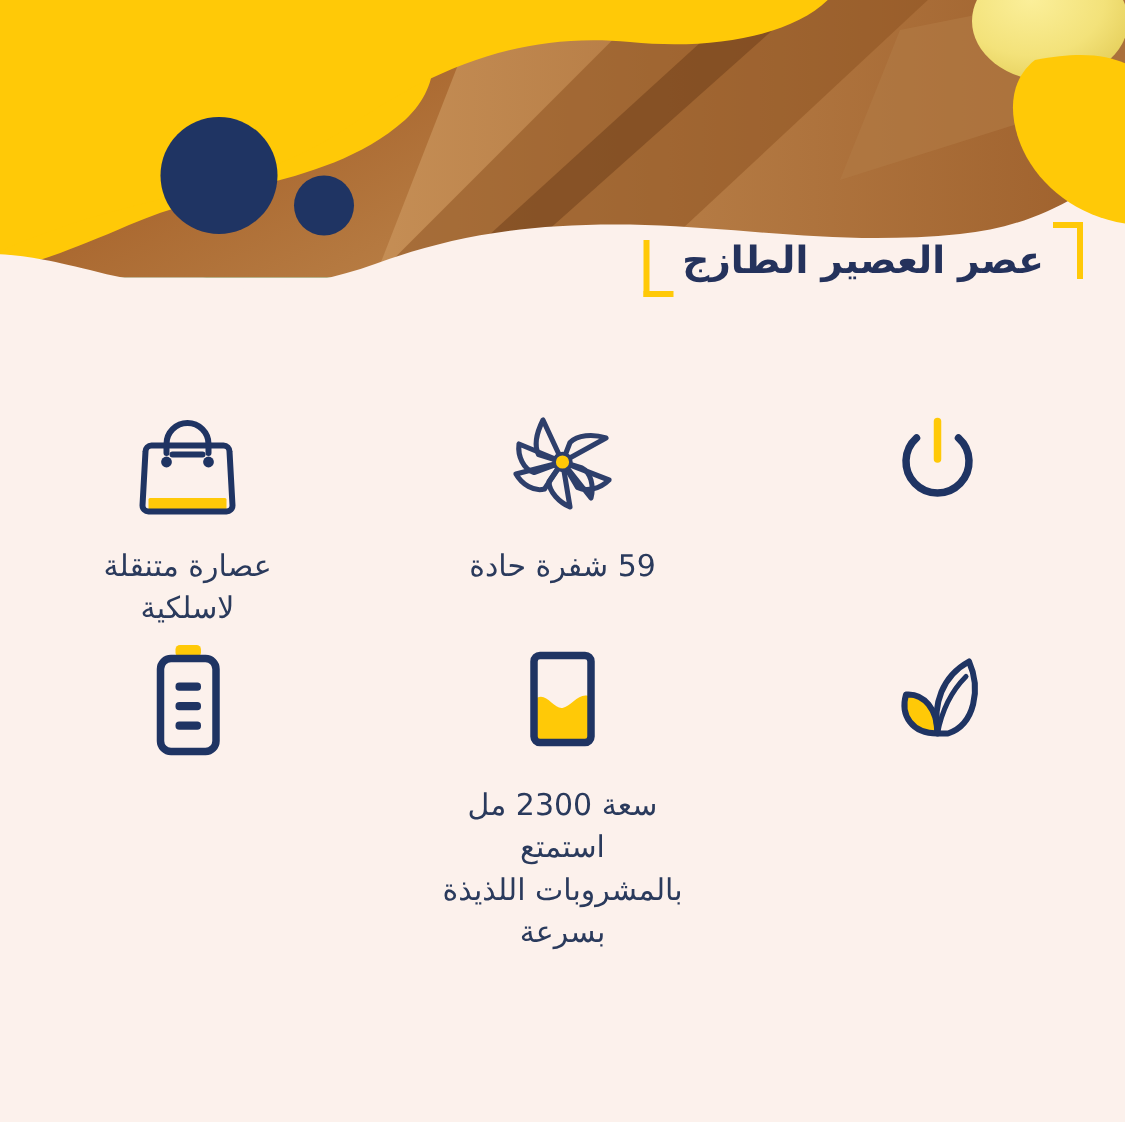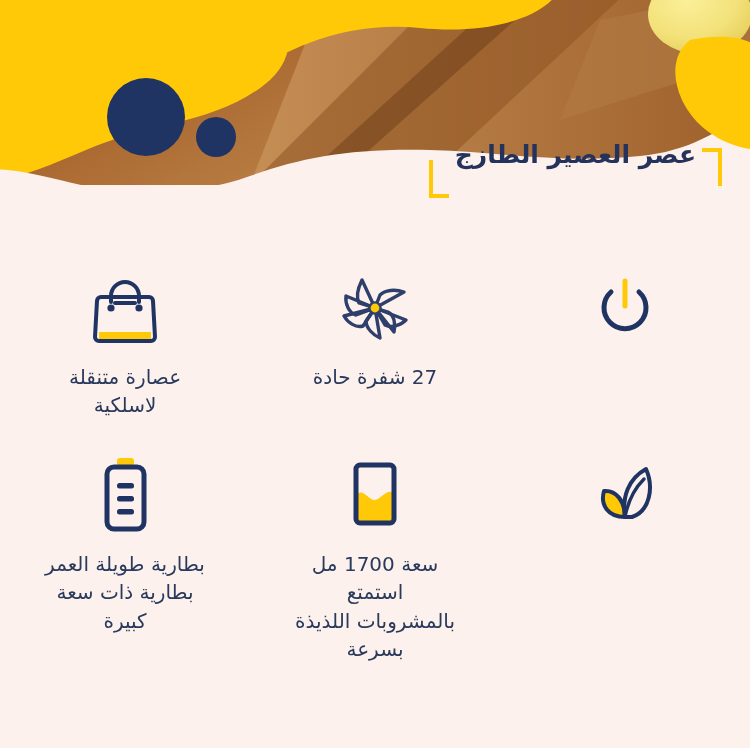--- a/index.html
+++ b/index.html
@@ -40,20 +40,21 @@
     width: 750px;
     height: 185px;
   }
 
   
   .title-wrap {
     position: absolute;
     right: 28px;
     top: 142px;
     display: flex;
+    align-items: center;
     height: 62px;
     direction: rtl;
   }
   .title-text {
     font-size: 25px;
     font-weight: 700;
     color: #24325c;
     letter-spacing: 0px;
     white-space: nowrap;
     line-height: 1;
@@ -78,21 +79,21 @@
   }
 
   
   .features {
     position: absolute;
     left: 0;
     top: 265px;
     width: 750px;
     display: flex;
     flex-direction: column;
-    row-gap: 32px;
+    row-gap: 4px;
   }
   .feature-row {
     display: flex;
     flex-direction: row-reverse;
     width: 750px;
   }
   .feature {
     flex: 1 1 0;
     display: flex;
     flex-direction: column;
@@ -215,21 +216,21 @@
               <path d="M43,38 L72,22 C63,19 53,20 48,25 Z"></path>
               <path d="M43,38 L74,50 C68,56 59,58 53,55 Z"></path>
               <path d="M43,38 L48,68 C41,65 34,58 34,51 Z"></path>
               <path d="M43,38 L12,46 C16,53 24,58 31,56 Z"></path>
               <path d="M43,38 L14,26 C13,34 17,43 24,45 Z"></path>
               <path d="M43,38 L62,62 C64,54 62,45 56,42 Z"></path>
             </g>
             <circle cx="43" cy="38" r="5.6" fill="#ffc907" stroke="#2e3f6b" stroke-width="2.4"></circle>
           </svg>
         </div>
-        <div class="feature-label">27 شفرة حادة</div>
+        <div class="feature-label">59 شفرة حادة</div>
       </div>
 
       <div class="feature">
         <div class="feature-icon">
           <svg width="76" height="76" viewBox="0 0 76 76">
             <path d="M24,22 a21,21 0 1 0 28,0" fill="none" stroke="#1f3463" stroke-width="5" stroke-linecap="round"></path>
             <line x1="38" y1="11" x2="38" y2="36" stroke="#ffc907" stroke-width="5" stroke-linecap="round"></line>
           </svg>
         </div>
       </div>
@@ -240,38 +241,35 @@
       <div class="feature">
         <div class="feature-icon">
           <svg width="64" height="80" viewBox="0 0 64 80">
             <rect x="24" y="3" width="17" height="8" rx="3" fill="#ffc907"></rect>
             <rect x="14" y="12" width="37" height="62" rx="7" fill="none" stroke="#1f3463" stroke-width="5"></rect>
             <rect x="24" y="28" width="17" height="5.5" rx="2.5" fill="#1f3463"></rect>
             <rect x="24" y="41" width="17" height="5.5" rx="2.5" fill="#1f3463"></rect>
             <rect x="24" y="54" width="17" height="5.5" rx="2.5" fill="#1f3463"></rect>
           </svg>
         </div>
-        <div class="feature-label">بطارية طويلة العمر
-بطارية ذات سعة
-كبيرة</div>
       </div>
 
       <div class="feature">
         <div class="feature-icon">
           <svg width="64" height="80" viewBox="0 0 64 80">
             <defs>
               <clipPath id="cupClip">
                 <rect x="13" y="10" width="38" height="58" rx="4"></rect>
               </clipPath>
             </defs>
             <path d="M13,40 C20,32 26,46 32,45 C38,44 44,33 51,38 L51,68 L13,68 Z" fill="#ffc907" clip-path="url(#cupClip)"></path>
             <rect x="13" y="10" width="38" height="58" rx="4" fill="none" stroke="#1f3463" stroke-width="5"></rect>
           </svg>
         </div>
-        <div class="feature-label">سعة 1700 مل
+        <div class="feature-label">سعة 2300 مل
 استمتع
 بالمشروبات اللذيذة
 بسرعة</div>
       </div>
 
       <div class="feature">
         <div class="feature-icon">
           <svg width="82" height="76" viewBox="0 0 82 76">
             <path d="M41,60 C26,60 18,50 20,36 C30,34 40,42 41,60 Z" fill="#ffc907"></path>
             <path d="M41,60 C24,60 16,48 20,34 C32,33 41,44 41,60 Z" fill="none" stroke="#1f3463" stroke-width="4" stroke-linejoin="round"></path>

